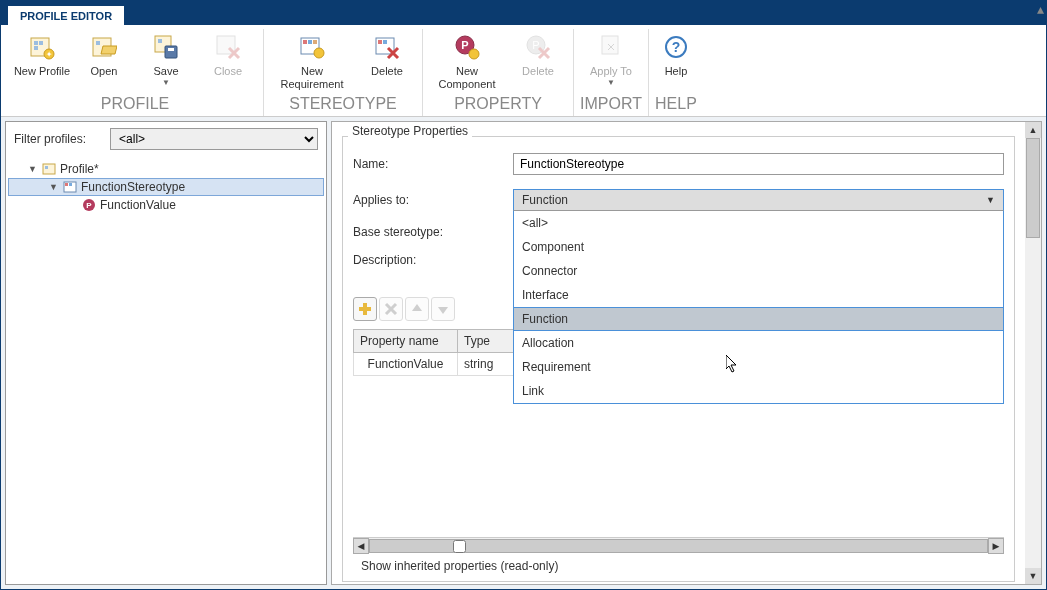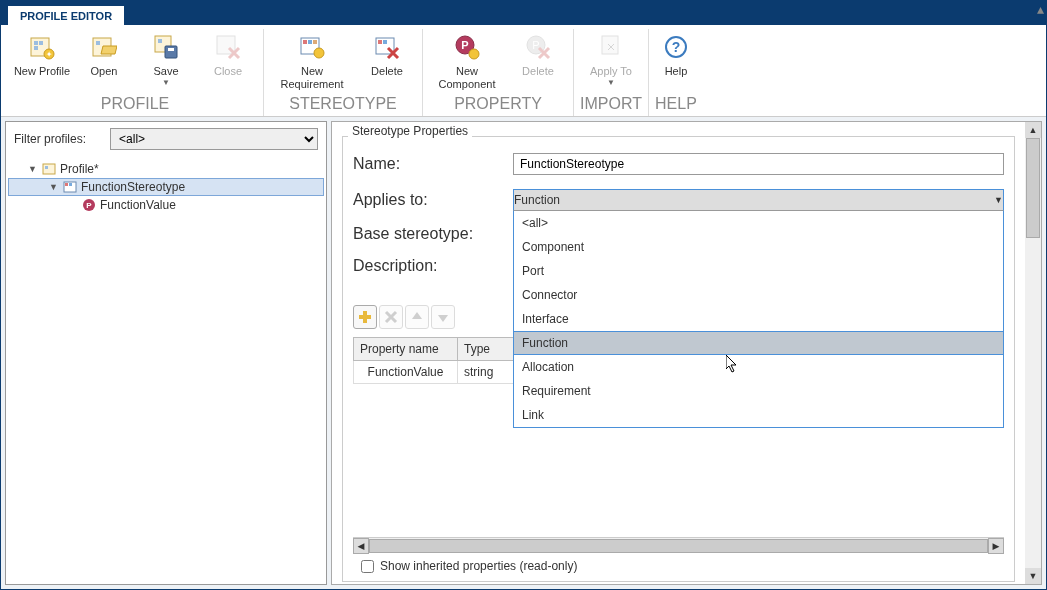--- a/index.html
+++ b/index.html
@@ -30,41 +30,41 @@
 .tree-item.indent-3 { padding-left: 60px; }
 .tree-item.selected { background: #d6e3f3; border: 1px solid #7da7d9; padding-top: 1px; padding-bottom: 1px; }
 .tree-toggle { width: 10px; font-size: 9px; color: #555; cursor: pointer; }
 
 .right-panel { flex: 1; background: #fff; border: 1px solid #aaa; position: relative; padding: 0; display: flex; }
 .right-inner { flex: 1; padding: 8px 10px; overflow: hidden; position: relative; }
 .fieldset-label { position: absolute; top: 2px; left: 16px; background: #fff; padding: 0 4px; font-size: 12px; color: #333; z-index: 2; }
 .form-container { border: 1px solid #ccc; padding: 16px 10px 10px; margin-top: 6px; height: 100%; position: relative; }
 
 .form-row { display: flex; align-items: center; margin-bottom: 14px; }
-.form-row label { width: 160px; font-size: 16px; }
+.form-row label { width: 160px; font-size: 12px; }
 .form-row .field { flex: 1; }
 .form-row input[type="text"] { width: 100%; padding: 3px 6px; border: 1px solid #999; font-size: 12px; }
-.form-row .combo { width: 100%; background: #ddd; border: 1px solid #4a90d9; padding: 3px 0; font-size: 12px; display: flex; justify-content: space-between; align-items: center; position: relative; }
+.form-row .combo { width: 100%; background: #ddd; border: 1px solid #4a90d9; padding: 3px 8px; font-size: 12px; display: flex; justify-content: space-between; align-items: center; position: relative; }
 
 .dropdown-list { position: absolute; top: 100%; left: -1px; right: -1px; background: #fff; border: 1px solid #4a90d9; border-top: 1px solid #999; z-index: 100; }
 .dropdown-option { padding: 5px 8px; font-size: 12px; cursor: pointer; }
 .dropdown-option.highlighted { background: #c0c8d0; border-top: 1px solid #4a90d9; border-bottom: 1px solid #4a90d9; padding-top: 4px; padding-bottom: 4px; }
 
 .cursor { position: absolute; width: 16px; height: 20px; left: 212px; top: 144px; z-index: 200; pointer-events: none; }
 
 .toolbar-icons { display: flex; gap: 2px; margin-top: 30px; }
 .tool-icon { width: 24px; height: 24px; border: 1px solid #aaa; border-radius: 3px; display: flex; align-items: center; justify-content: center; font-size: 14px; cursor: pointer; background: #f8f8f8; }
 .tool-icon.disabled { opacity: 0.4; cursor: default; }
 
 .prop-table { width: 100%; border-collapse: collapse; margin-top: 8px; font-size: 12px; }
 .prop-table th { background: #f0f0f0; border: 1px solid #bbb; padding: 4px 6px; text-align: left; font-weight: normal; }
 .prop-table td { border: 1px solid #ddd; padding: 4px 6px; text-align: center; }
 .prop-table td:first-child, .prop-table td:nth-child(2) { text-align: left; }
 
-.show-inherited { display: flex; align-items: center; gap: 6px; padding: 8px; font-size: 12px; position: absolute; bottom: 0px; left: 10px; }
+.show-inherited { display: flex; align-items: center; gap: 6px; padding: 8px; font-size: 12px; position: absolute; bottom: 0px; left: 10px; flex-direction: column; }
 
 .hscroll { height: 16px; background: #f0f0f0; border-top: 1px solid #ccc; position: absolute; bottom: 28px; left: 10px; right: 10px; display: flex; align-items: center; }
 .hscroll-btn { width: 16px; height: 16px; background: #ddd; border: 1px solid #aaa; display: flex; align-items: center; justify-content: center; font-size: 9px; }
 .hscroll-thumb { flex: 1; height: 14px; background: #ccc; border: 1px solid #aaa; margin: 0 0; }
 
 .vscroll { width: 16px; background: #f0f0f0; display: flex; flex-direction: column; }
 .vscroll-btn { width: 16px; height: 16px; background: #ddd; display: flex; align-items: center; justify-content: center; font-size: 9px; }
 .vscroll-thumb { width: 14px; background: #ccc; border: 1px solid #aaa; flex: 0 0 100px; margin: 0 auto; }
 .vscroll-track { flex: 1; }
 
@@ -278,21 +278,20 @@
 
         <div class="form-row">
           <label>Applies to:</label>
           <div class="field">
             <div class="combo">
               <span>Function</span>
               <span style="font-size:9px">▼</span>
               <div class="dropdown-list">
                 <div class="dropdown-option">&lt;all&gt;</div>
                 <div class="dropdown-option">Component</div>
-                <div class="dropdown-option">Port</div>
                 <div class="dropdown-option">Connector</div>
                 <div class="dropdown-option">Interface</div>
                 <div class="dropdown-option highlighted">Function</div>
                 <div class="dropdown-option">Allocation</div>
                 <div class="dropdown-option">Requirement</div>
                 <div class="dropdown-option">Link</div>
                 <svg class="cursor" width="14" height="20">
                     <path d="M0 0 L0 14 L3 11 L6 17 L8 16 L5 10 L10 10 Z" fill="#fff" stroke="#000"></path>
                   </svg>
               </div>

